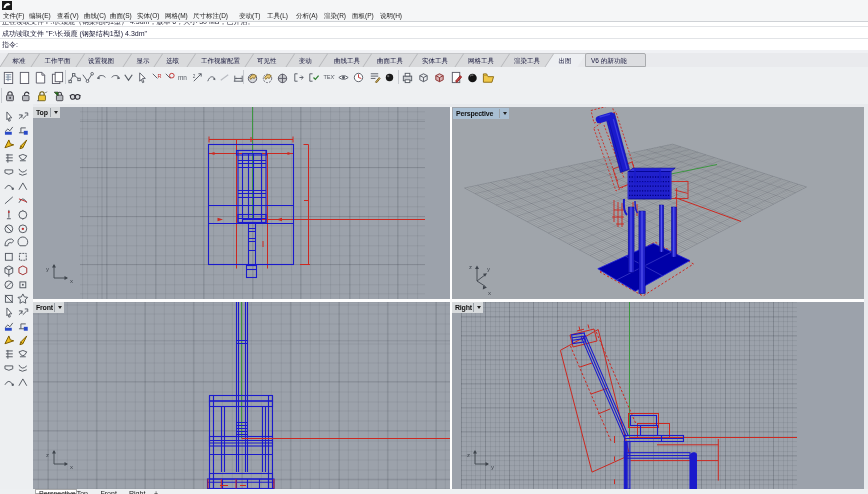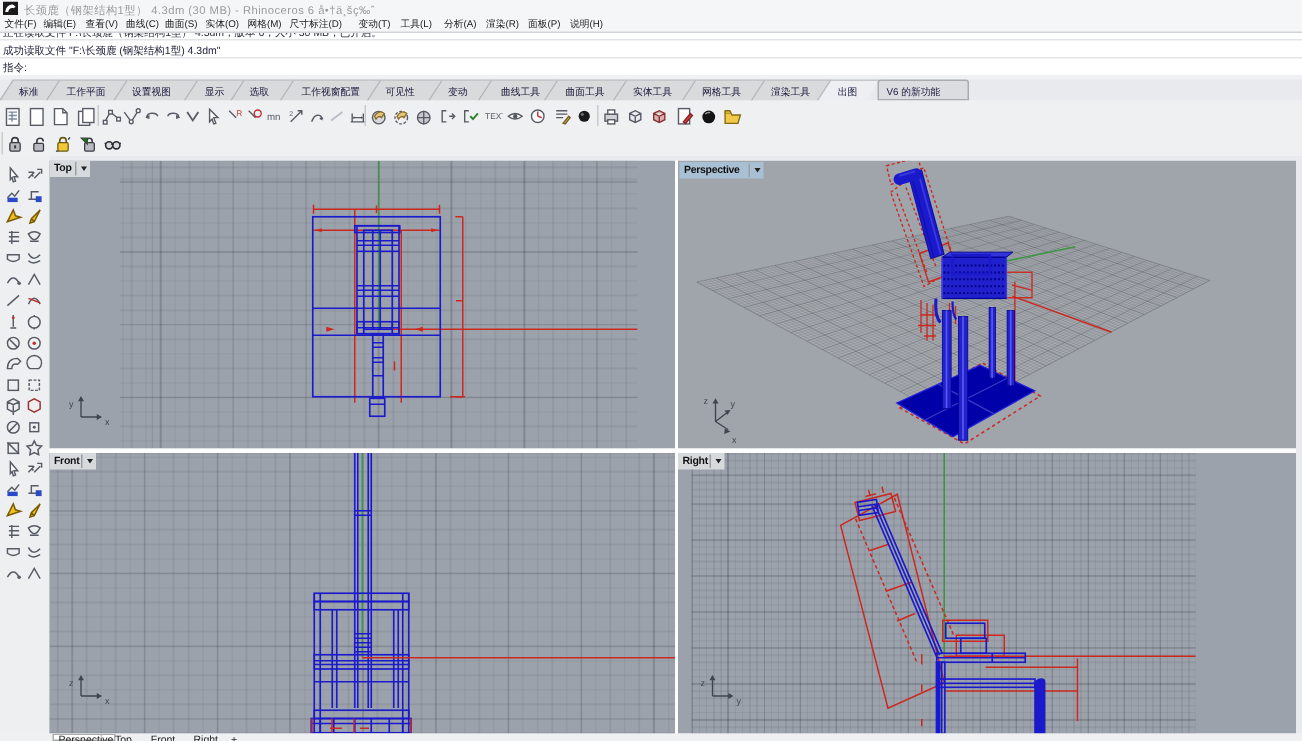--- a/index.html
+++ b/index.html
@@ -6,21 +6,20 @@
 #app{position:relative;width:868px;height:494px}
 .vp{position:absolute;overflow:hidden;background:#a6aaaf}
 svg{display:block}
 </style></head><body>
 <div id="app">
 <div class="abs" style="left:0;top:0;width:868px;height:11px;background:#f5f6f7"></div>
 <svg class="abs" style="left:2px;top:1px" width="10" height="9" viewBox="0 0 10 9">
 <rect x="0" y="0" width="10" height="9" fill="#1a1a1a"></rect>
 <path d="M1.5 7 C2 3.5 4 2 6.5 2 L8.5 3.5 L7 4.5 C5 4 3.5 5.5 3.5 7 Z" fill="#fff"></path>
 </svg>
-<div class="abs" style="left:16px;top:2px;font-size:7.5px;color:#9b9b9b;white-space:nowrap;letter-spacing:0.3px">长颈鹿（钢架结构1型） 4.3dm (30 MB) - Rhinoceros 6 å•†ä¸šç‰ˆ</div>
 <div class="abs" style="left:0;top:11px;width:868px;height:10px;background:#f5f6f7"></div>
 <div class="abs" style="left:3px;top:12px;font-size:6.5px;color:#1c1c1c;white-space:nowrap">文件(F)</div>
 <div class="abs" style="left:29px;top:12px;font-size:6.5px;color:#1c1c1c;white-space:nowrap">编辑(E)</div>
 <div class="abs" style="left:57px;top:12px;font-size:6.5px;color:#1c1c1c;white-space:nowrap">查看(V)</div>
 <div class="abs" style="left:84px;top:12px;font-size:6.5px;color:#1c1c1c;white-space:nowrap">曲线(C)</div>
 <div class="abs" style="left:110px;top:12px;font-size:6.5px;color:#1c1c1c;white-space:nowrap">曲面(S)</div>
 <div class="abs" style="left:137px;top:12px;font-size:6.5px;color:#1c1c1c;white-space:nowrap">实体(O)</div>
 <div class="abs" style="left:165px;top:12px;font-size:6.5px;color:#1c1c1c;white-space:nowrap">网格(M)</div>
 <div class="abs" style="left:193px;top:12px;font-size:6.5px;color:#1c1c1c;white-space:nowrap">尺寸标注(D)</div>
 <div class="abs" style="left:239px;top:12px;font-size:6.5px;color:#1c1c1c;white-space:nowrap">变动(T)</div>

